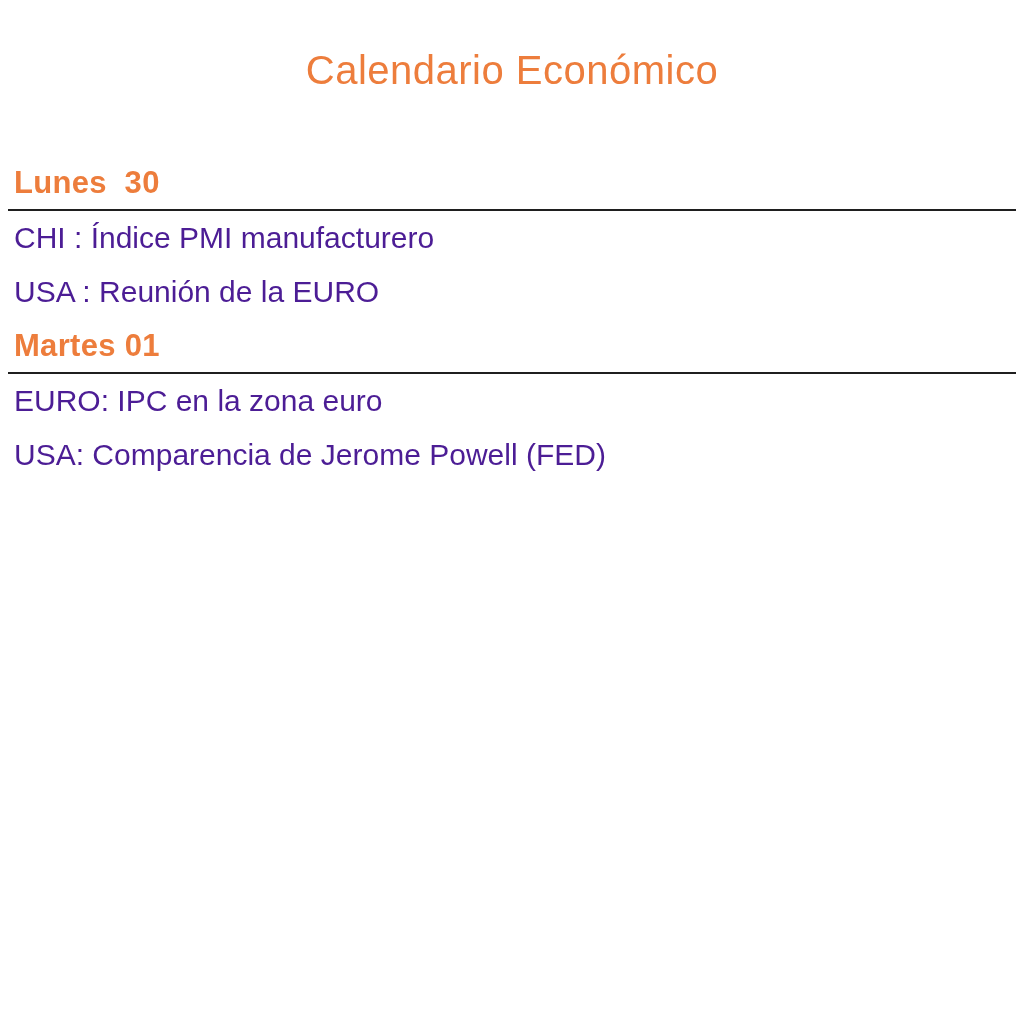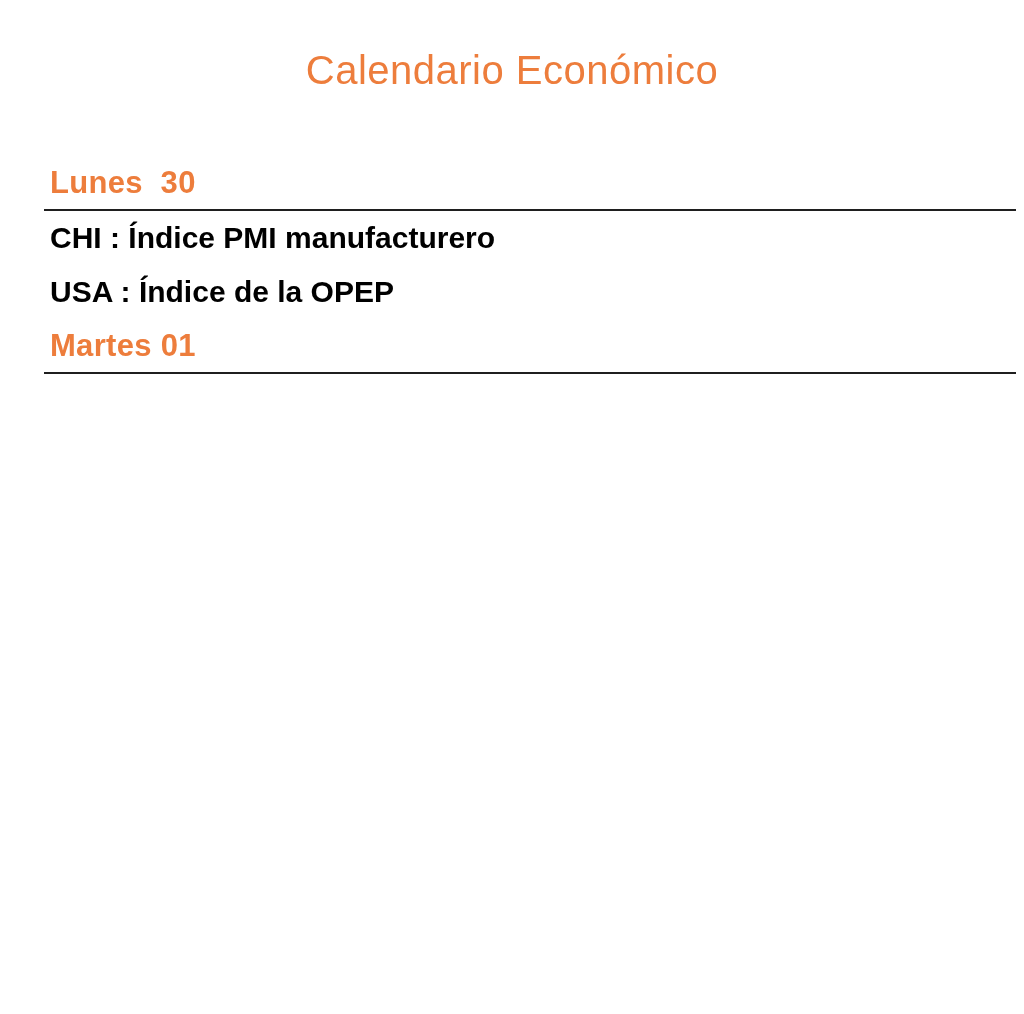--- a/index.html
+++ b/index.html
@@ -22,21 +22,20 @@
     padding-top: 46px;
     text-align: center;
     font-size: 40px;
     font-weight: 400;
     letter-spacing: 0.5px;
     color: #ED7D3C;
     line-height: 1.2;
   }
   .calendar {
     margin-top: 62px;
-    margin-left: 36px;
   }
   .day-section { margin: 0; }
   .day-header {
     margin: 0;
     padding: 7px 0 6px 6px;
     font-size: 31px;
     font-weight: 700;
     letter-spacing: 0.3px;
     color: #ED7D3C;
     line-height: 40px;
@@ -44,43 +43,48 @@
     white-space: pre-wrap;
   }
   .events {
     list-style: none;
     margin: 0;
     padding: 0;
   }
   .event-row {
     padding: 7px 0 7px 6px;
     font-size: 30px;
-    font-weight: 700;
-    color: #000000;
+    font-weight: 400;
+    color: #4c1d95;
     line-height: 40px;
     white-space: pre-wrap;
   }
 </style>
 </head>
 <body>
 
 <div class="page">
   <h1 class="page-title">Calendario Económico</h1>
 
   <div class="calendar" id="calendar">
   <section class="day-section">
     <h2 class="day-header">Lunes  30</h2>
     <ul class="events">
   <li class="event-row">CHI : Índice PMI manufacturero</li>
 
 
-  <li class="event-row">USA : Índice de la OPEP</li>
+  <li class="event-row">USA : Reunión de la EURO</li>
 </ul>
   </section>
 
   <section class="day-section">
     <h2 class="day-header">Martes 01</h2>
+    <ul class="events">
+  <li class="event-row">EURO: IPC en la zona euro</li>
+
+  <li class="event-row">USA: Comparencia de Jerome Powell (FED)</li>
+</ul>
   </section>
 
 
 
 </div>
 </div>
 
 </body></html>

